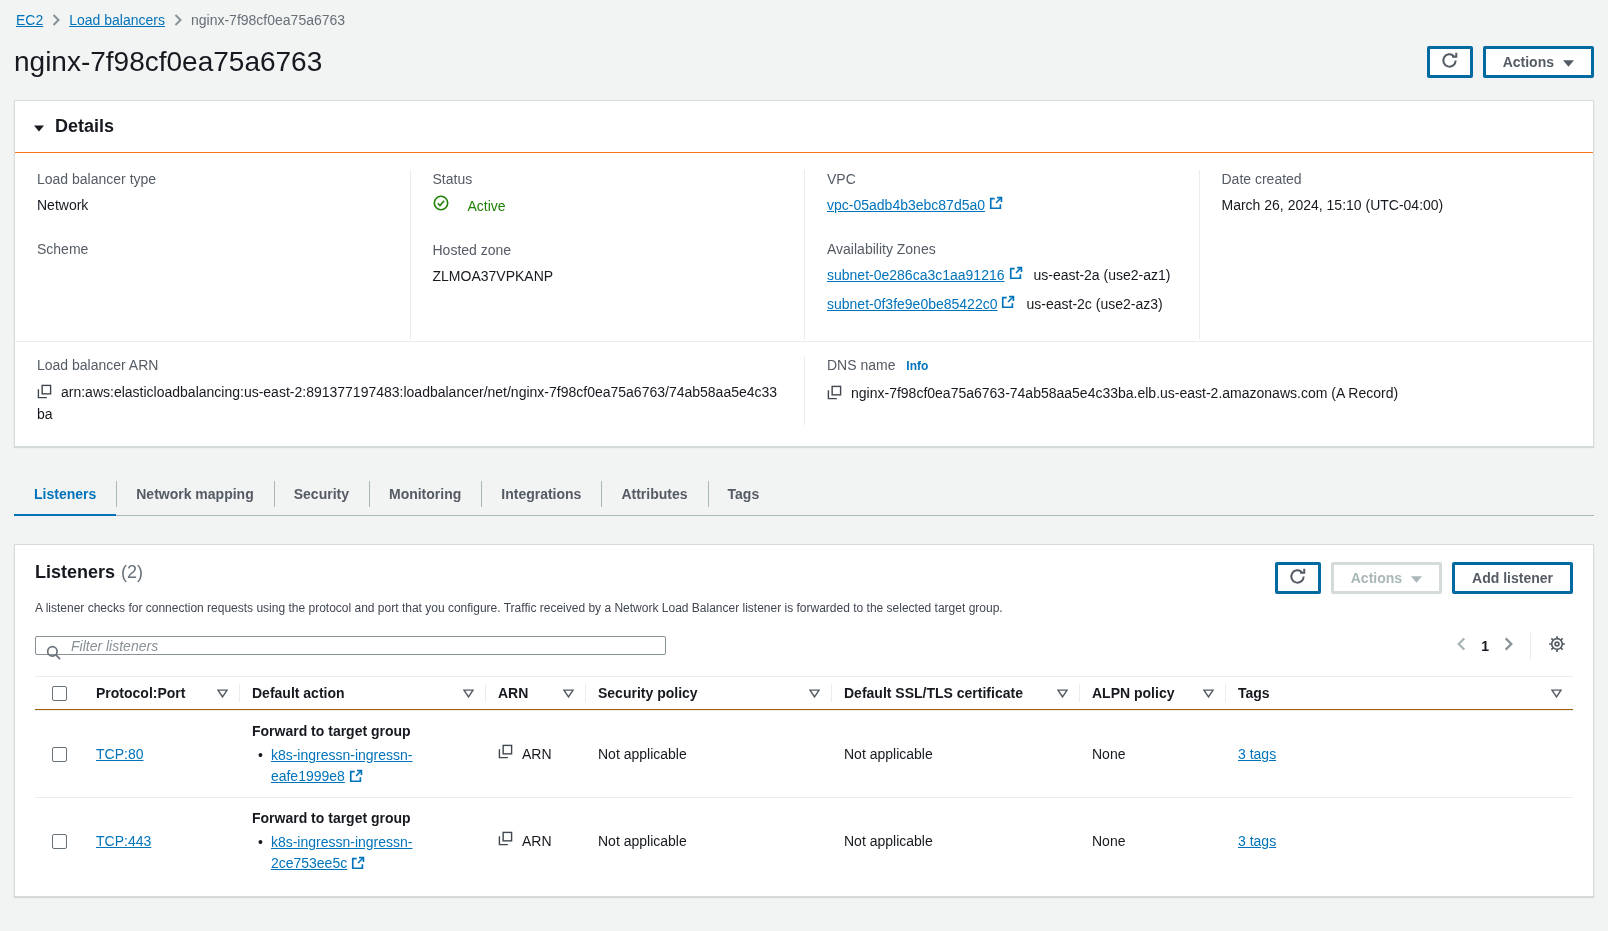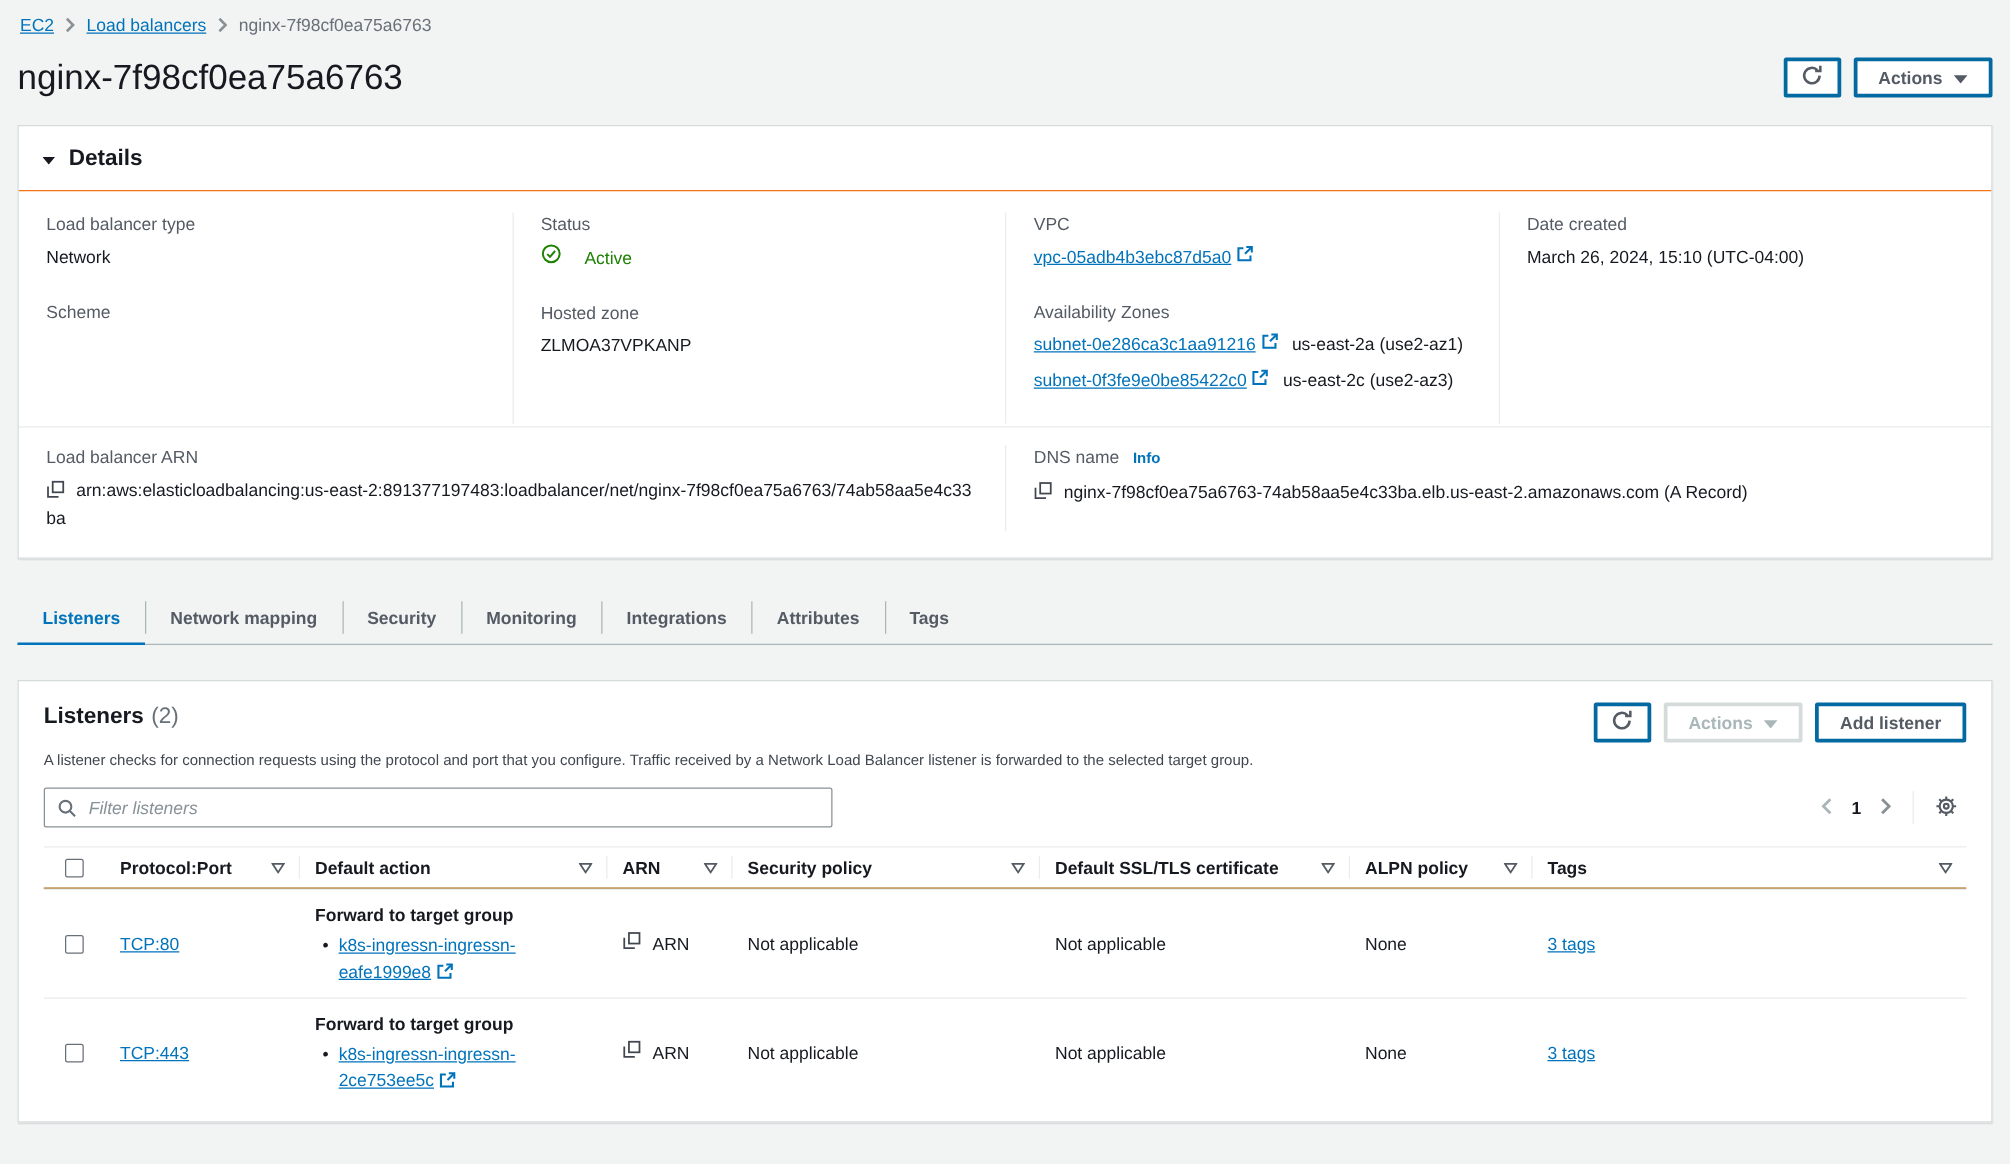--- a/index.html
+++ b/index.html
@@ -66,21 +66,21 @@
   .listeners-card { margin-top:28px; padding:17px 20px 12px 20px; }
   .l-header { display:flex; justify-content:space-between; align-items:flex-start; }
   .l-title-wrap { display:flex; align-items:baseline; gap:6px; }
   .l-title { font-size:18px; font-weight:700; }
   .l-count { font-size:18px; color:#687078; font-weight:400; }
   .l-buttons { display:flex; gap:10px; }
   .l-desc { font-size:12px; color:#414750; margin-top:7px; }
 
   .l-toolbar { display:flex; justify-content:space-between; align-items:center; margin-top:15px; }
   .filter-wrap { position:relative; width:631px; }
-  .filter-input { width:100%; height:32px; border:1px solid #879196; border-radius:2px; padding:0 16px 0 35px; font-family:inherit; font-size:14px; color:#16191f; background:#fff; }
+  .filter-input { width:100%; height:19px; border:1px solid #879196; border-radius:2px; padding:0 16px 0 35px; font-family:inherit; font-size:14px; color:#16191f; background:#fff; }
   .filter-input::placeholder { font-style:italic; color:#879196; }
   .search-icon { position:absolute; left:11px; top:9px; }
   .pager { display:flex; align-items:center; }
   .pg-btn { background:none; border:none; padding:5px 7px; cursor:pointer; display:flex; align-items:center; }
   .pg-num { font-weight:700; padding:0 8px; color:#16191f; cursor:pointer; }
   .pager-divider { width:1px; height:26px; background:#eaeded; margin:0 10px; }
 
   
   .table { margin-top:15px; }
   .t-head, .t-row { display:grid; grid-template-columns:48px 156px 246px 100px 246px 248px 146px 1fr; }

